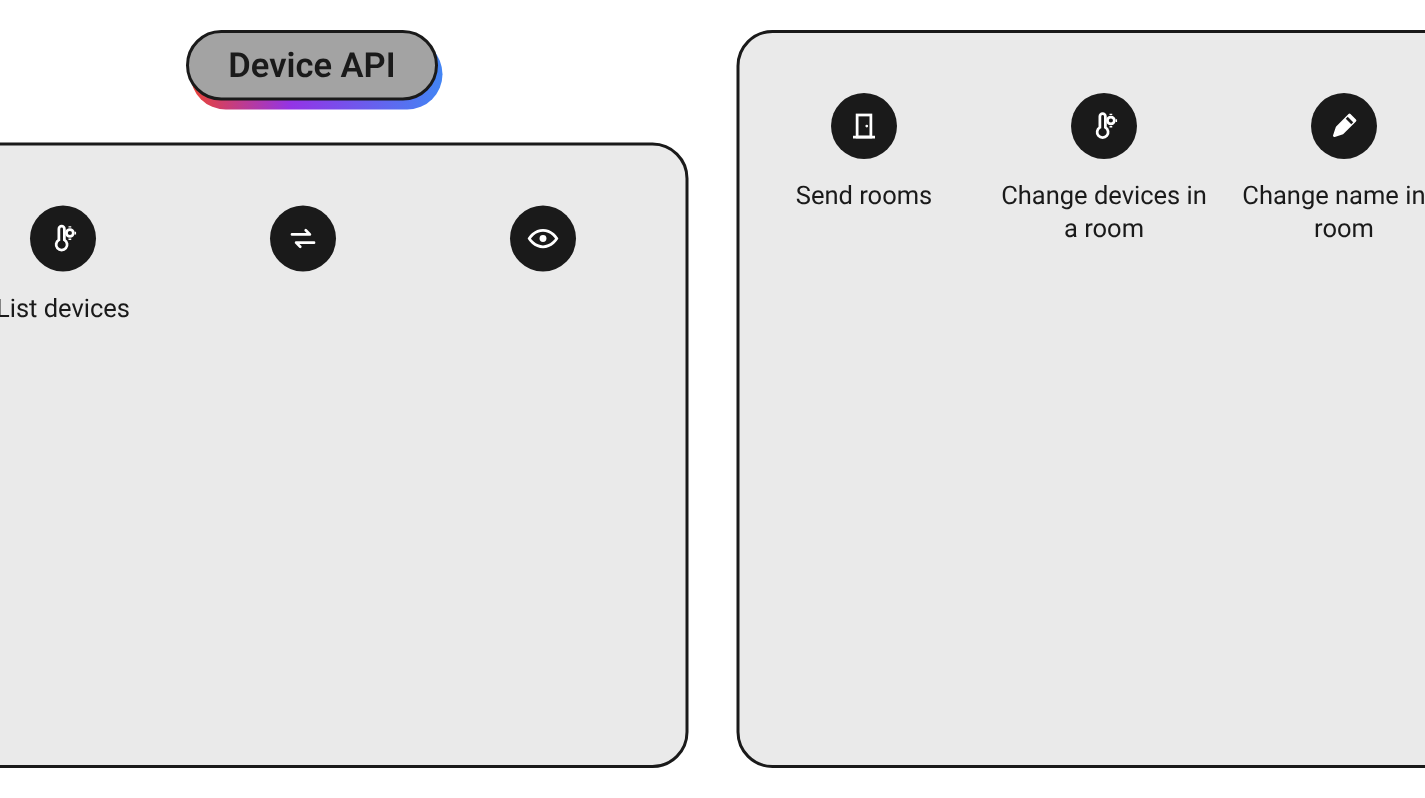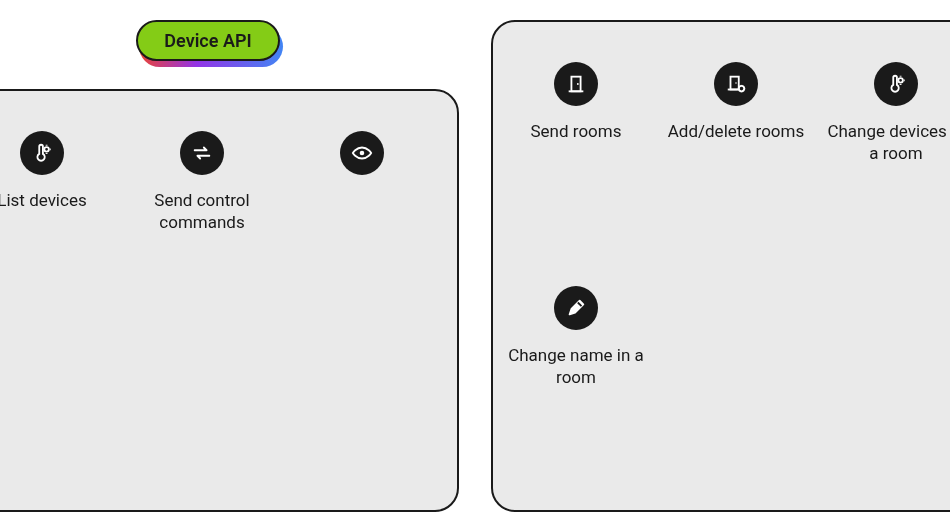--- a/index.html
+++ b/index.html
@@ -37,25 +37,25 @@
       left: 3px;
       right: -3px;
       height: 100%;
       border-radius: 999px;
       background: linear-gradient(90deg, #EA4335 0%, #9334E6 40%, #4285F4 100%);
       z-index: 0;
     }
     
     .pill {
       position: relative;
-      background: #84cc16;
+      background: #a3a3a3;
       border: 2px solid #1a1a1a;
       border-radius: 999px;
       padding: 8px 26px;
-      font-size: 18px;
+      font-size: 23px;
       font-weight: 600;
       color: #1a1a1a;
       z-index: 1;
     }
     
     .card {
       background: #eaeaea;
       border: 2px solid #1a1a1a;
       border-radius: 24px;
       width: 100%;
@@ -126,21 +126,20 @@
       </div>
       <div class="feature-label">List devices</div>
     </div>
 
     <div class="feature">
       <div class="icon-circle">
         <svg viewBox="0 0 24 24">
             <path d="M4 9h13l-3-3M20 15H7l3 3" stroke-linecap="round" stroke-linejoin="round"></path>
           </svg>
       </div>
-      <div class="feature-label">Send control commands</div>
     </div>
 
     <div class="feature">
       <div class="icon-circle">
         <svg viewBox="0 0 24 24">
             <path d="M2 12s3.5-6 10-6 10 6 10 6-3.5 6-10 6S2 12 2 12z"></path>
             <circle cx="12" cy="12" r="2.5" fill="#ffffff" stroke="none"></circle>
           </svg>
       </div>
     </div>
@@ -156,35 +155,20 @@
       <div class="icon-circle">
         <svg viewBox="0 0 24 24">
             <rect x="7" y="4" width="10" height="16"></rect>
             <line x1="4" y1="20" x2="20" y2="20"></line>
             <circle cx="14" cy="12" r="1" fill="#ffffff" stroke="none"></circle>
           </svg>
       </div>
       <div class="feature-label">Send rooms</div>
     </div>
 
-    <div class="feature">
-      <div class="icon-circle">
-        <svg viewBox="0 0 24 24">
-            <rect x="6" y="4" width="9" height="14"></rect>
-            <line x1="3" y1="18" x2="14" y2="18"></line>
-            <circle cx="12" cy="11" r="0.8" fill="#ffffff" stroke="none"></circle>
-            <circle cx="18" cy="17" r="3"></circle>
-            <line x1="18" y1="13" x2="18" y2="14"></line>
-            <line x1="18" y1="20" x2="18" y2="21"></line>
-            <line x1="14" y1="17" x2="15" y2="17"></line>
-            <line x1="21" y1="17" x2="22" y2="17"></line>
-          </svg>
-      </div>
-      <div class="feature-label">Add/delete rooms</div>
-    </div>
 
     <div class="feature">
       <div class="icon-circle">
         <svg viewBox="0 0 24 24">
             <path d="M9 13V5a2 2 0 1 1 4 0v8a4 4 0 1 1-4 0z" stroke-linecap="round"></path>
             <circle cx="17" cy="8" r="2.5"></circle>
             <line x1="17" y1="3" x2="17" y2="4"></line>
             <line x1="17" y1="12" x2="17" y2="13"></line>
             <line x1="12.5" y1="8" x2="13.5" y2="8"></line>
             <line x1="20.5" y1="8" x2="21.5" y2="8"></line>

